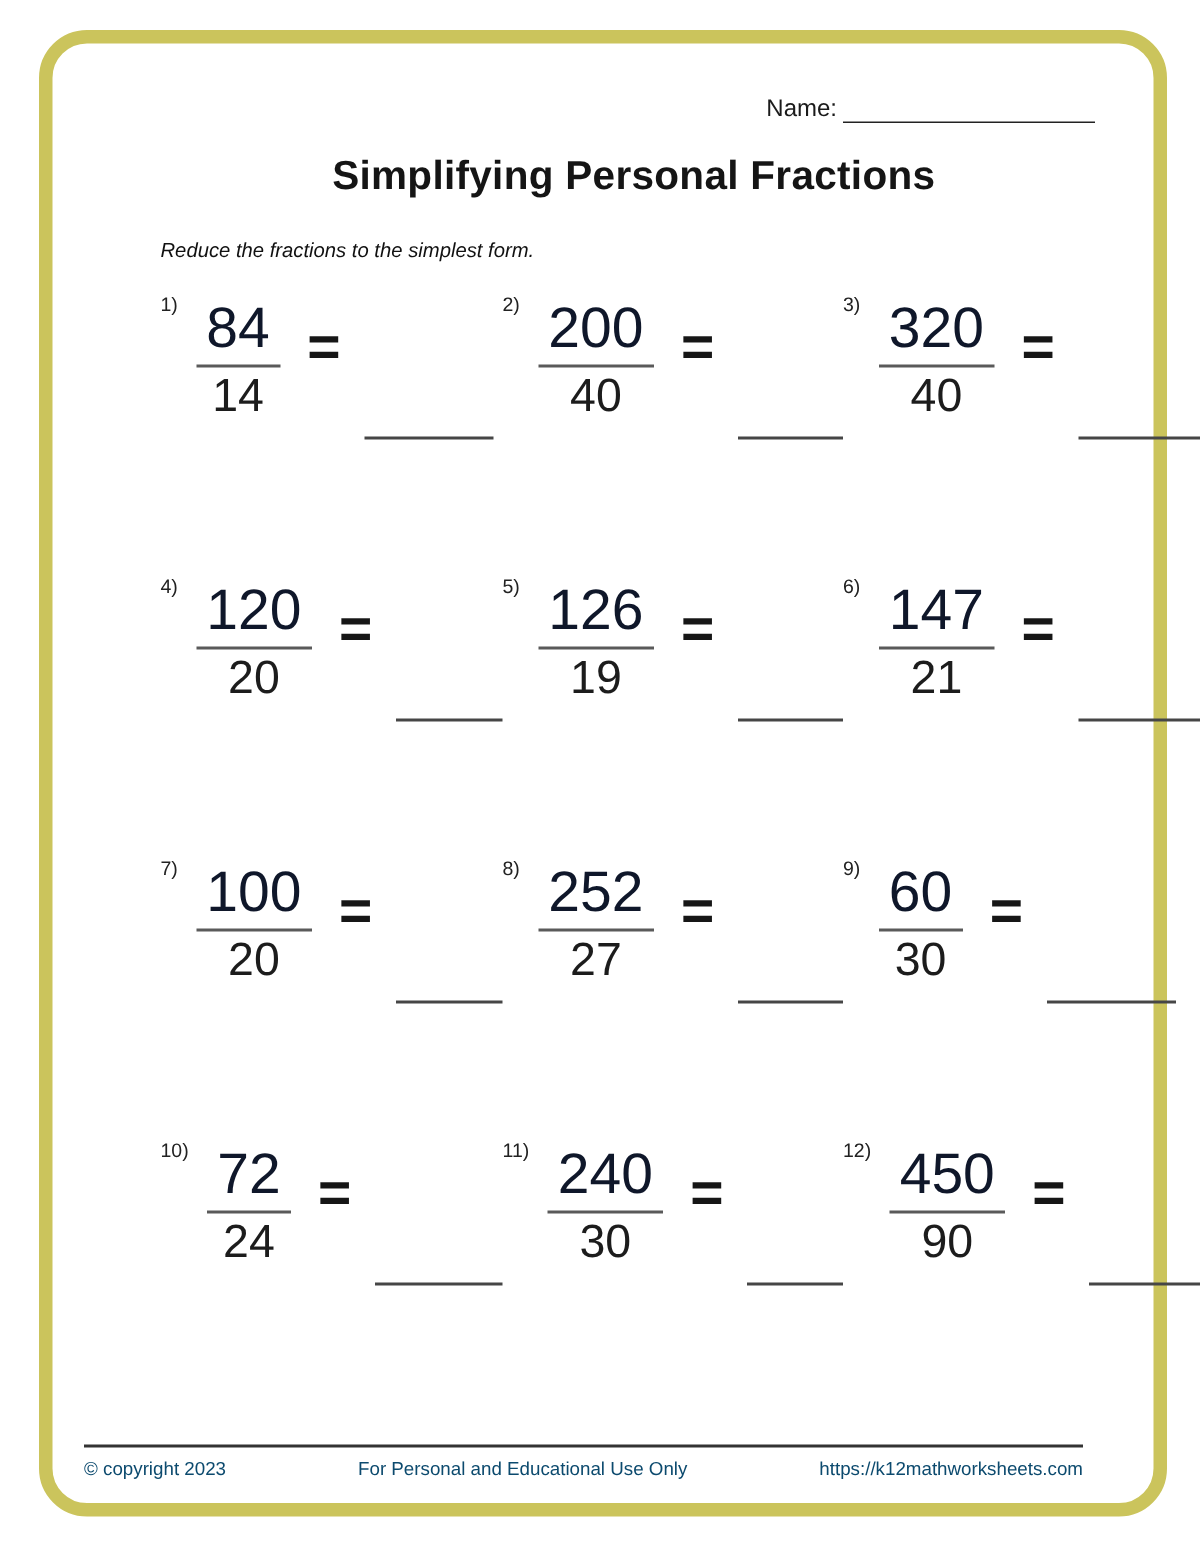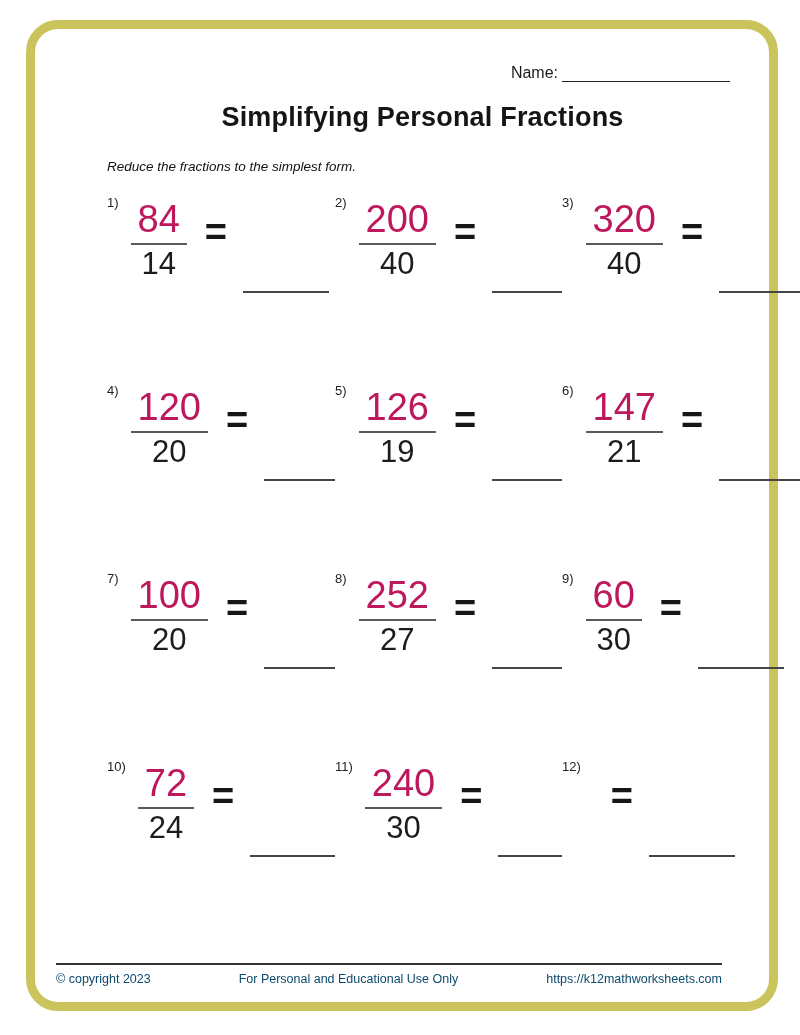--- a/index.html
+++ b/index.html
@@ -73,21 +73,21 @@
     display: inline-flex;
     flex-direction: column;
     align-items: center;
     margin-top: 6px;
   }
   .frac .num {
     font-size: 38px;
     line-height: 1.05;
     padding: 0 7px 3px;
     border-bottom: 2px solid #5a5a5a;
-    color: #be185d;
+    color: #0f172a;
   }
   .frac .den {
     font-size: 31px;
     line-height: 1.05;
     padding-top: 3px;
     color: #1c1c1c;
   }
   .eq {
     font-size: 38px;
     font-weight: 700;
@@ -237,20 +237,24 @@
     <span class="frac">
       <span class="num">240</span>
       <span class="den">30</span>
     </span>
     <span class="eq">=</span>
     <span class="blank"></span>
   </div>
 
   <div class="problem">
     <span class="pnum">12)</span>
+    <span class="frac">
+      <span class="num">450</span>
+      <span class="den">90</span>
+    </span>
     <span class="eq">=</span>
     <span class="blank"></span>
   </div>
 </div>
 
   </div>
 
   <div class="footer">
     <span>© copyright 2023</span>
     <span>For Personal and Educational Use Only</span>

